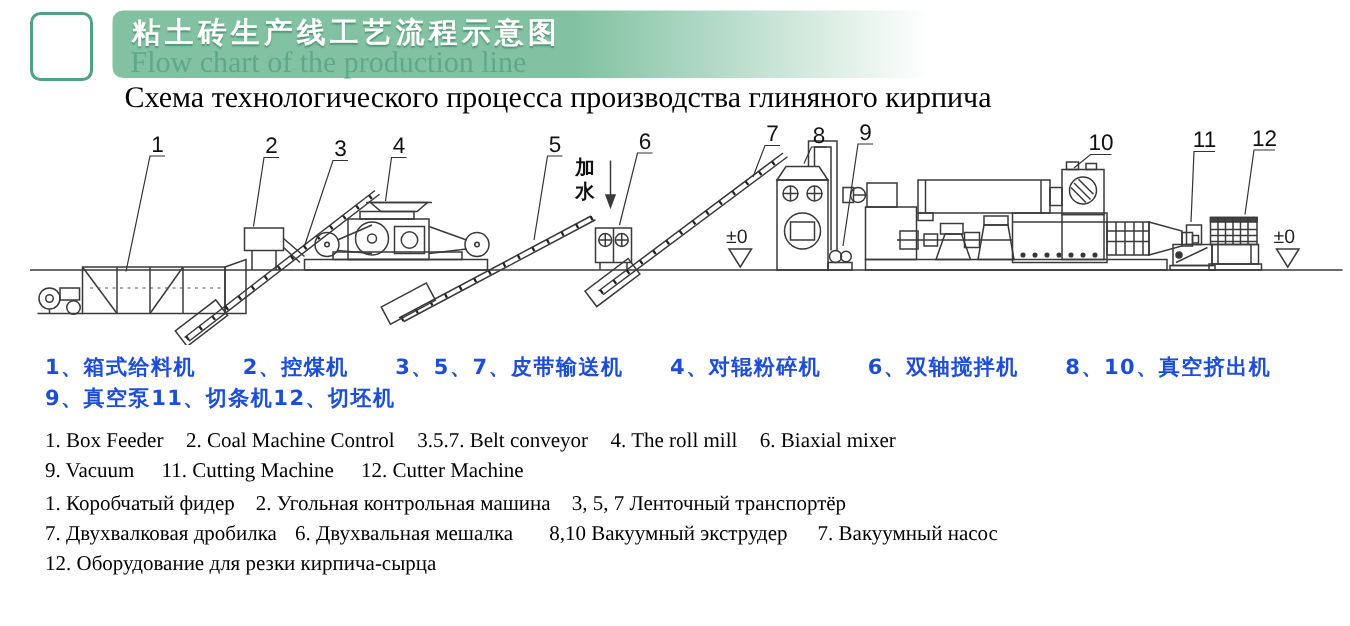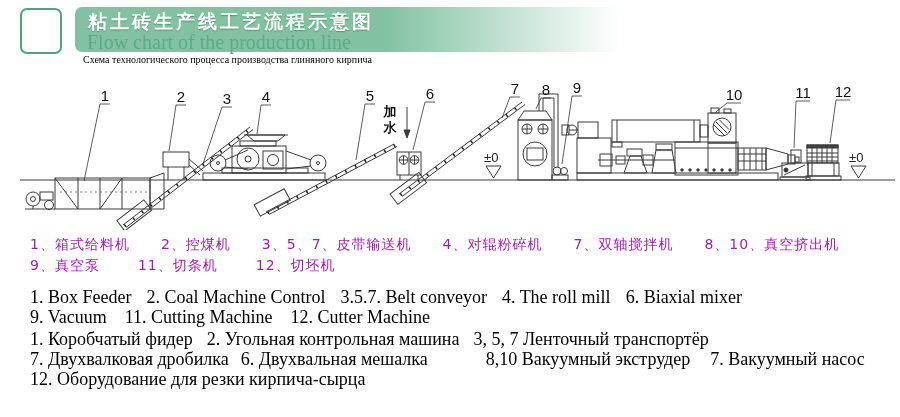--- a/index.html
+++ b/index.html
@@ -12,27 +12,27 @@
           background:linear-gradient(to right,var(--banner-green,#82c2a2) 0%,
                      var(--banner-green,#82c2a2) 55%, rgba(255,255,255,0) 97%);}
   .white-box{position:absolute;left:20px;top:8px;width:38px;height:42px;background:#fff;
              border:2px solid var(--banner-border,#4fa380);border-radius:7px;}
   .title-zh{position:absolute;left:88px;top:9px;font-family:"DejaVu Sans",sans-serif;
             font-size:19px;font-weight:bold;color:#fff;letter-spacing:3px;
             text-shadow:0 1px 1px rgba(25,95,65,.45);}
   .title-en{position:absolute;left:87px;top:31px;font-family:"Liberation Serif",serif;
             font-size:20px;color:var(--subtitle-green,#5ea98a);}
   .subtitle-ru{position:absolute;left:83px;top:54px;font-family:"Liberation Serif",serif;
-               font-size:10px;color:#000;}
+               font-size:20px;color:#000;}
 
   
   .legend-row{position:absolute;left:30px;display:flex;align-items:baseline;}
-  .zh{font-family:"DejaVu Sans",sans-serif;font-size:14px;font-weight:400;
-      color:#a21caf;letter-spacing:1px;}
-  .serif{font-family:"Liberation Serif",serif;font-size:18px;color:#000;}
+  .zh{font-family:"DejaVu Sans",sans-serif;font-size:14px;font-weight:700;
+      color:#1d4ed8;letter-spacing:1px;}
+  .serif{font-family:"Liberation Serif",serif;font-size:14px;color:#000;}
 
   
   .diagram{position:absolute;left:0;top:78px;width:900px;height:152px;}
   .ln{stroke:var(--line-color,#3a3a3a);stroke-width:1;fill:none;}
   .ldr{stroke:#333;stroke-width:.8;fill:none;}
   .dots{stroke:#222;stroke-width:3;stroke-dasharray:1.5 9.5;fill:none;}
   .dash{stroke:#555;stroke-width:.7;stroke-dasharray:2 3;fill:none;}
   text{stroke:none;}
   .num{font-family:"Liberation Sans",sans-serif;font-size:15px;fill:#111;}
   .cjk{font-family:"DejaVu Sans",sans-serif;font-size:13px;font-weight:600;fill:#111;}
@@ -272,24 +272,24 @@
       <text class="lvl" x="484" y="84">±0</text>
       <text class="lvl" x="849" y="84">±0</text>
     </g>
   </svg>
 
   <div class="legend-row zh" style="top:236px;gap:31px">
     <span>1、箱式给料机</span>
     <span>2、控煤机</span>
     <span>3、5、7、皮带输送机</span>
     <span>4、对辊粉碎机</span>
-    <span>7、双轴搅拌机</span>
+    <span>6、双轴搅拌机</span>
     <span>8、10、真空挤出机</span>
   </div>
-  <div class="legend-row zh" style="top:257px;gap:38px">
+  <div class="legend-row zh" style="top:257px;">
     <span>9、真空泵</span>
     <span>11、切条机</span>
     <span>12、切坯机</span>
   </div>
 
   <div class="legend-row serif" style="top:287px;gap:15px">
     <span>1. Box Feeder</span>
     <span>2. Coal Machine Control</span>
     <span>3.5.7. Belt conveyor</span>
     <span>4. The roll mill</span>
@@ -302,20 +302,20 @@
   </div>
 
   <div class="legend-row serif" style="top:329px;gap:14px">
     <span>1. Коробчатый фидер</span>
     <span>2. Угольная контрольная машина</span>
     <span>3, 5, 7 Ленточный транспортёр</span>
   </div>
   <div class="legend-row serif" style="top:349px;gap:12px">
     <span>7. Двухвалковая дробилка</span>
     <span>6. Двухвальная мешалка</span>
-    <span style="margin-left:46px">8,10 Вакуумный экструдер</span>
+    <span style="margin-left:12px">8,10 Вакуумный экструдер</span>
     <span style="margin-left:8px">7. Вакуумный насос</span>
   </div>
   <div class="legend-row serif" style="top:369px;gap:26px">
     <span>12. Оборудование для резки кирпича-сырца</span>
   </div>
 
 </div>
 
 </body></html>

